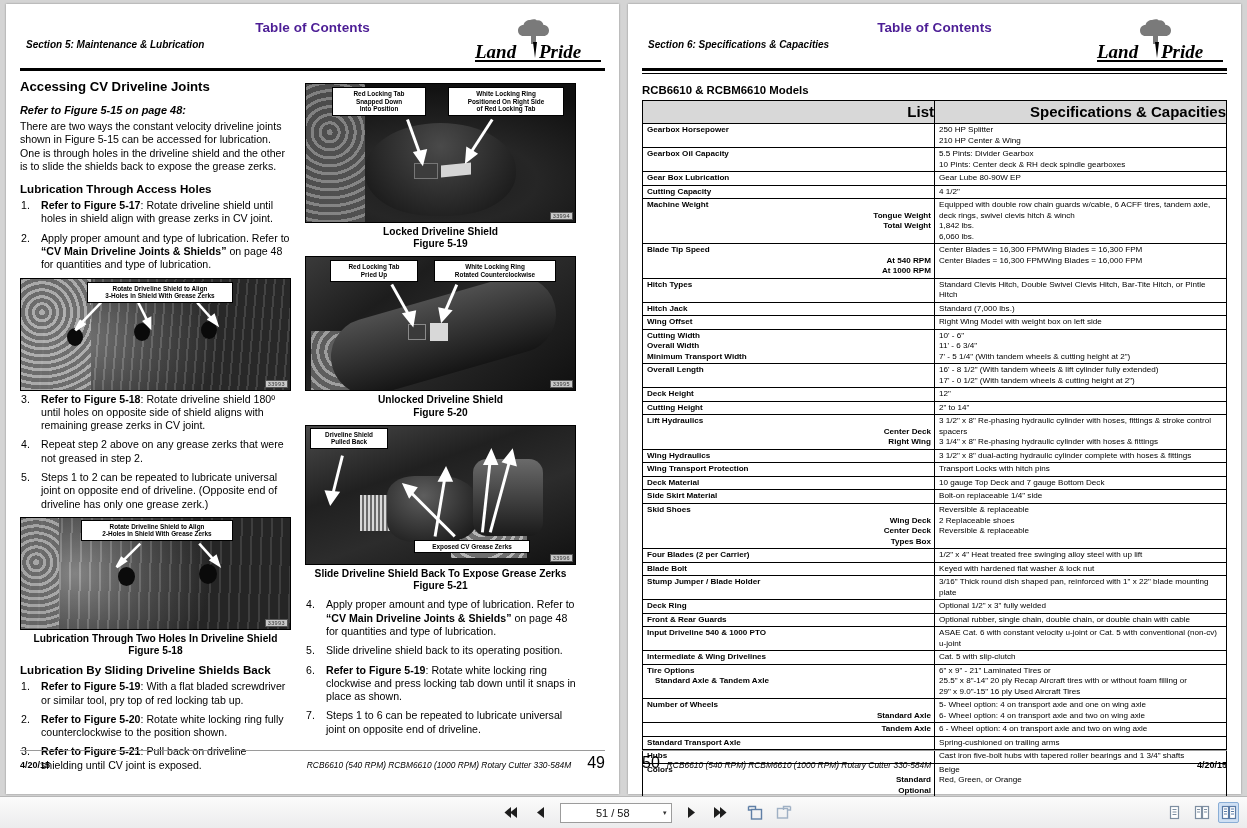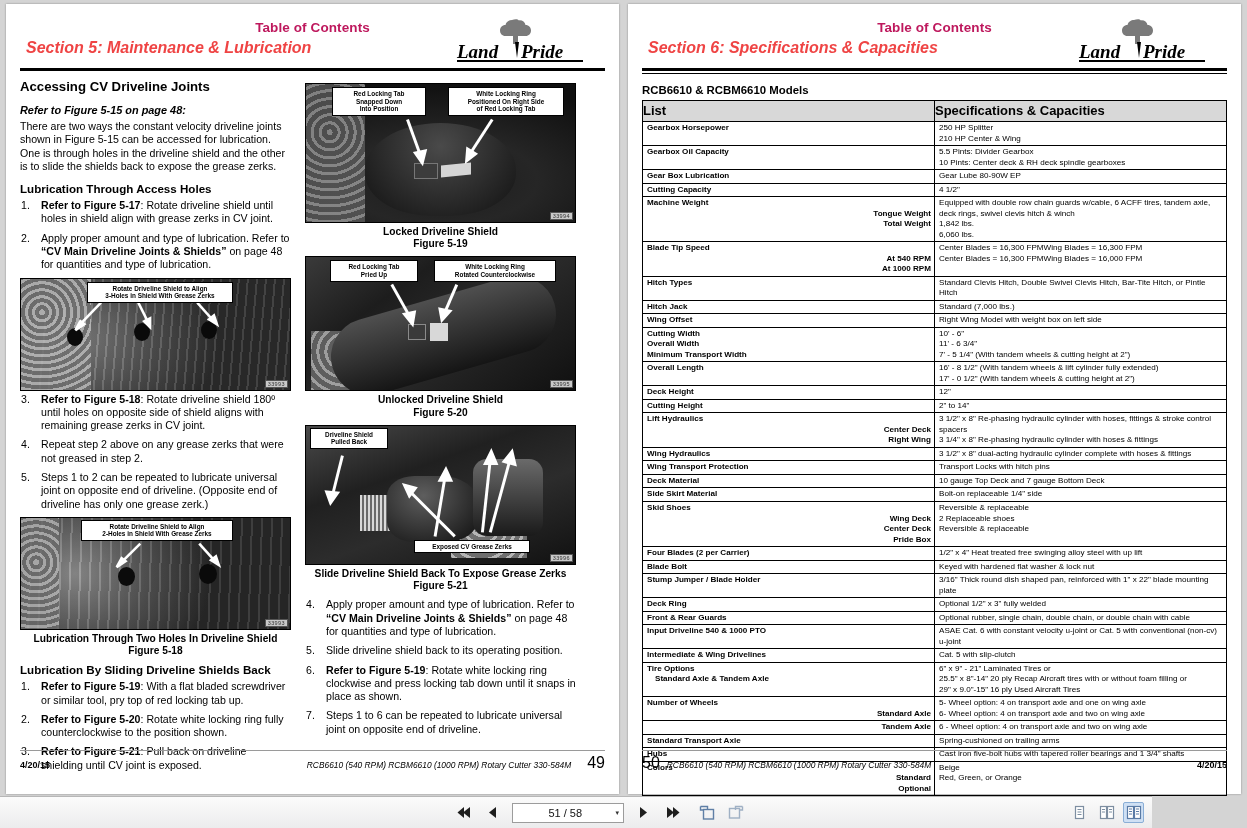--- a/index.html
+++ b/index.html
@@ -21,28 +21,28 @@
     box-shadow: 0 0 2px rgba(0,0,0,.35);
   }
   .page-left  { left: 6px;   width: 613px; }
   .page-right { left: 628px; width: 613px; }
   .page-inner { position: relative; padding: 10px 14px 0 14px; height: 100%; }
 
   
   .hdr { position: relative; height: 52px; }
   .toc-link {
     position: absolute; left: 0; right: 0; top: 6px; text-align: center;
-    color: #be185d; font-weight: bold; font-size: 13.5px;
+    color: #4c1d95; font-weight: bold; font-size: 13.5px;
     letter-spacing: .1px;
   }
   .sect-title {
     position: absolute; left: 6px; top: 25px;
-    font-style: italic; font-weight: bold; font-size: 16px; color: #ef4444;
-  }
-  .logo { position: absolute; right: 20px; top: 2px; width: 130px; height: 48px; }
+    font-style: italic; font-weight: bold; font-size: 10px; color: #000000;
+  }
+  .logo { position: absolute; right: 2px; top: 2px; width: 130px; height: 48px; }
   .rule-thick { height: 3px; background: #000; margin: 2px 0 0 0; }
   .rule-thin  { height: 1px; background: #000; margin-top: 2px; }
 
   
   .cols { display: flex; gap: 14px; margin-top: 8px; }
   .col { width: 271px; }
   .h2 { font-size: 13.2px; font-weight: bold; margin-bottom: 10px; }
   .h3 { font-size: 11.6px; font-weight: bold; margin: 9px 0 4px 0; }
   .ital-bold { font-size: 10.9px; font-weight: bold; font-style: italic; margin-bottom: 4px; }
   .para { font-size: 10.6px; line-height: 1.255; margin-bottom: 7px; text-align: left; }
@@ -92,35 +92,35 @@
   .footer.right-f .date { margin-left: auto; }
 
   
   .tbl-title { text-align: left; font-weight: bold; font-size: 11.4px; margin: 10px 0 4px 0; }
   table.spec {
     width: 100%; border-collapse: collapse; table-layout: fixed;
     border: 1.6px solid #000;
   }
   table.spec td, table.spec th { border: 1px solid #000; vertical-align: top; }
   table.spec thead th {
-    background: #d8d8d8; text-align: left; font-size: 13px;
+    background: #d8d8d8; text-align: right; font-size: 15px;
     font-weight: bold; padding: 2px 0 3px 0;
   }
   td.lbl {
     width: 146px; font-size: 8.1px; font-weight: bold;
     padding: 1px 3px 1px 4px; line-height: 1.3;
   }
   td.val { font-size: 8.1px; padding: 1px 3px 1px 4px; line-height: 1.3; }
   .sub { display: block; text-align: right; }
   .sub-l { display: block; padding-left: 8px; }
   .ln { display: block; }
 
   
   .toolbar {
-    position: absolute; left: 0; bottom: 0; width: 1152px; height: 32px;
+    position: absolute; left: 0; bottom: 0; width: 1247px; height: 32px;
     background: linear-gradient(#fbfbfb, #ececed);
     border-top: 1px solid #b7b7b7;
     display: flex; align-items: center; justify-content: center; padding-left: 48px;
   }
   .tb-center { display: flex; align-items: center; gap: 9px; }
   .tb-btn {
     width: 20px; height: 20px; display: flex; align-items: center;
     justify-content: center; color: #1d1d1d;
   }
   .tb-btn svg { display: block; }
@@ -543,21 +543,21 @@
                 </td>
                 <td class="val">
                   <span class="ln">Bolt-on replaceable 1/4" side</span>
                 </td>
               </tr>
               <tr>
                 <td class="lbl">
                   <span class="ln">Skid Shoes</span>
                   <span class="sub">Wing Deck</span>
                   <span class="sub">Center Deck</span>
-                  <span class="sub">Pride Box</span>
+                  <span class="sub">Types Box</span>
                 </td>
                 <td class="val">
                   <span class="ln">Reversible &amp; replaceable</span>
                   <span class="ln">2 Replaceable shoes</span>
                   <span class="ln">Reversible &amp; replaceable</span>
                 </td>
               </tr>
               <tr>
                 <td class="lbl">
                   <span class="ln">Four Blades (2 per Carrier)</span>

